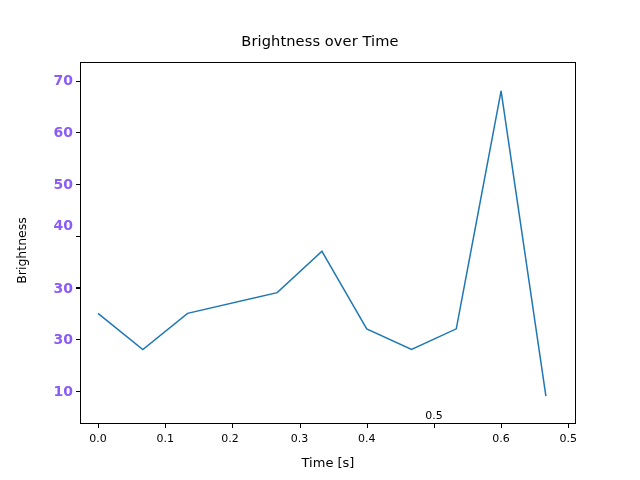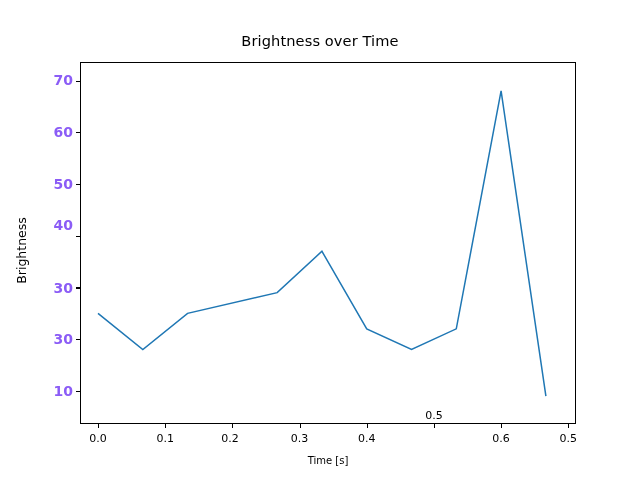--- a/index.html
+++ b/index.html
@@ -88,21 +88,21 @@
     width: 1.05px;
     height: 4px;
     background: #000000;
   }
   #xlabel {
     position: absolute;
     left: 80px;
     top: 455px;
     width: 496px;
     text-align: center;
-    font-size: 10px;
+    font-size: 13px;
     color: #000000;
   }
   #ylabel {
     position: absolute;
     left: -69px;
     top: 243px;
     width: 180px;
     text-align: center;
     font-size: 12.5px;
     color: #000000;

